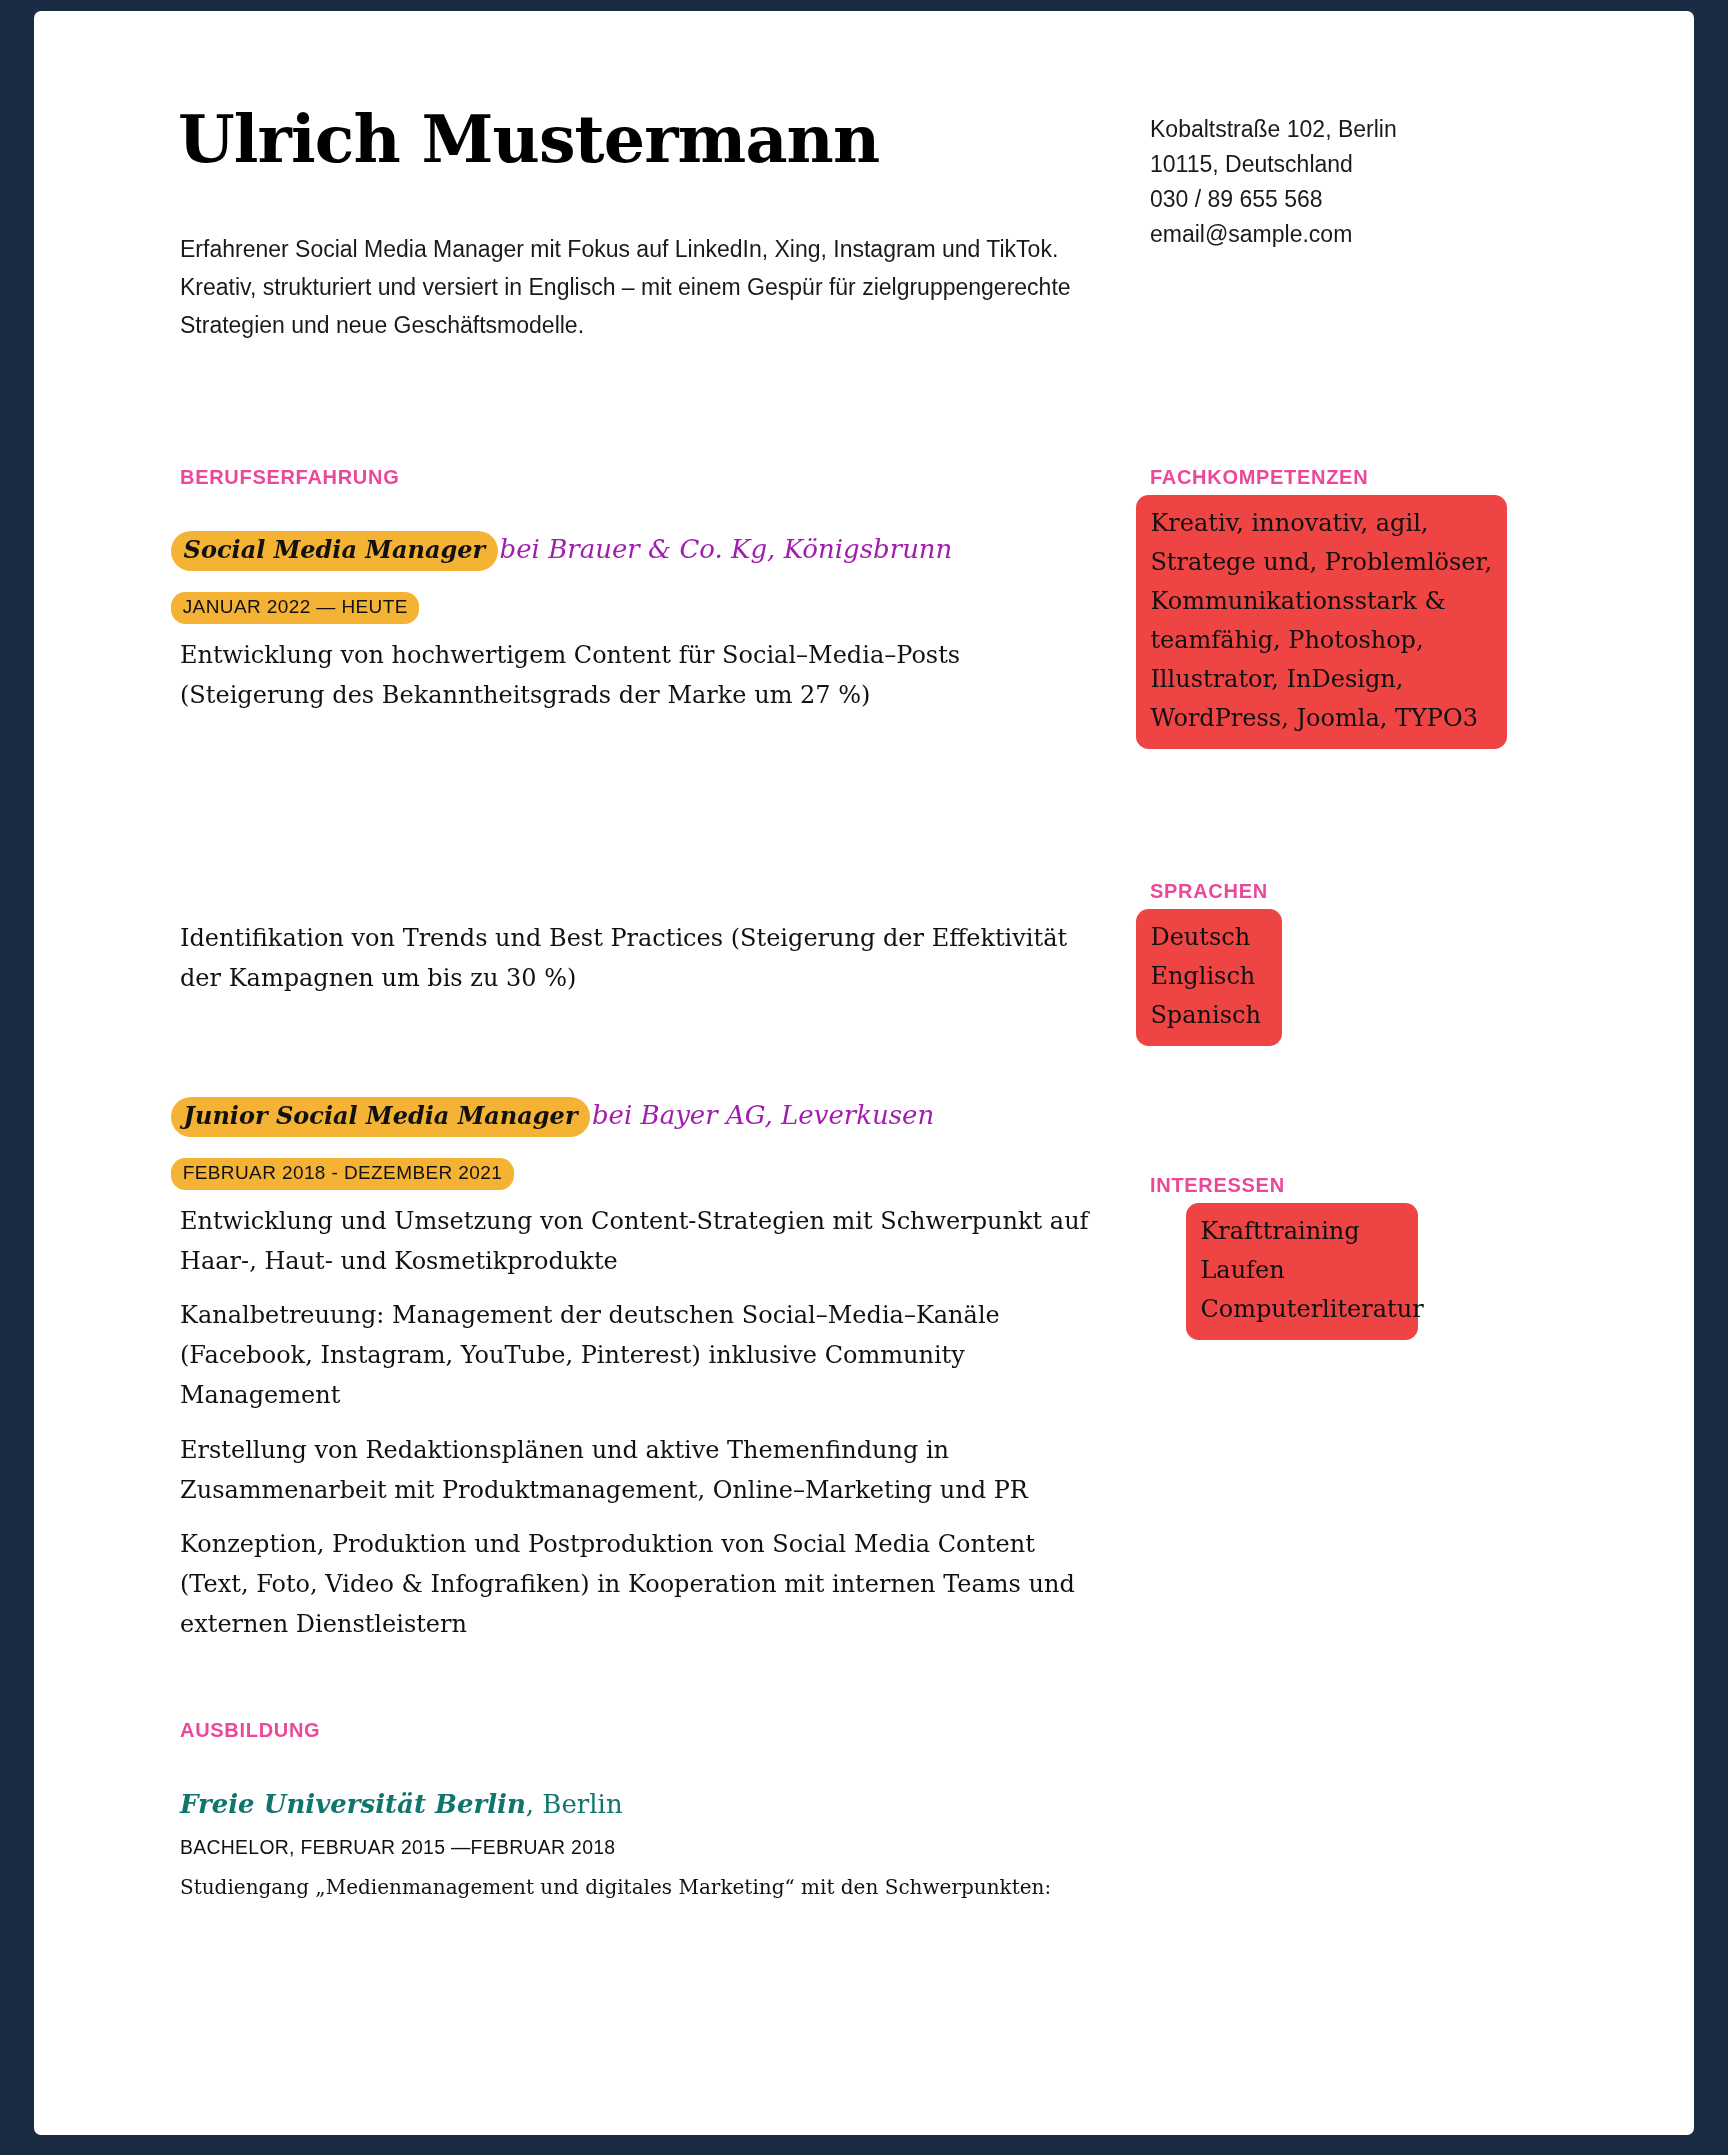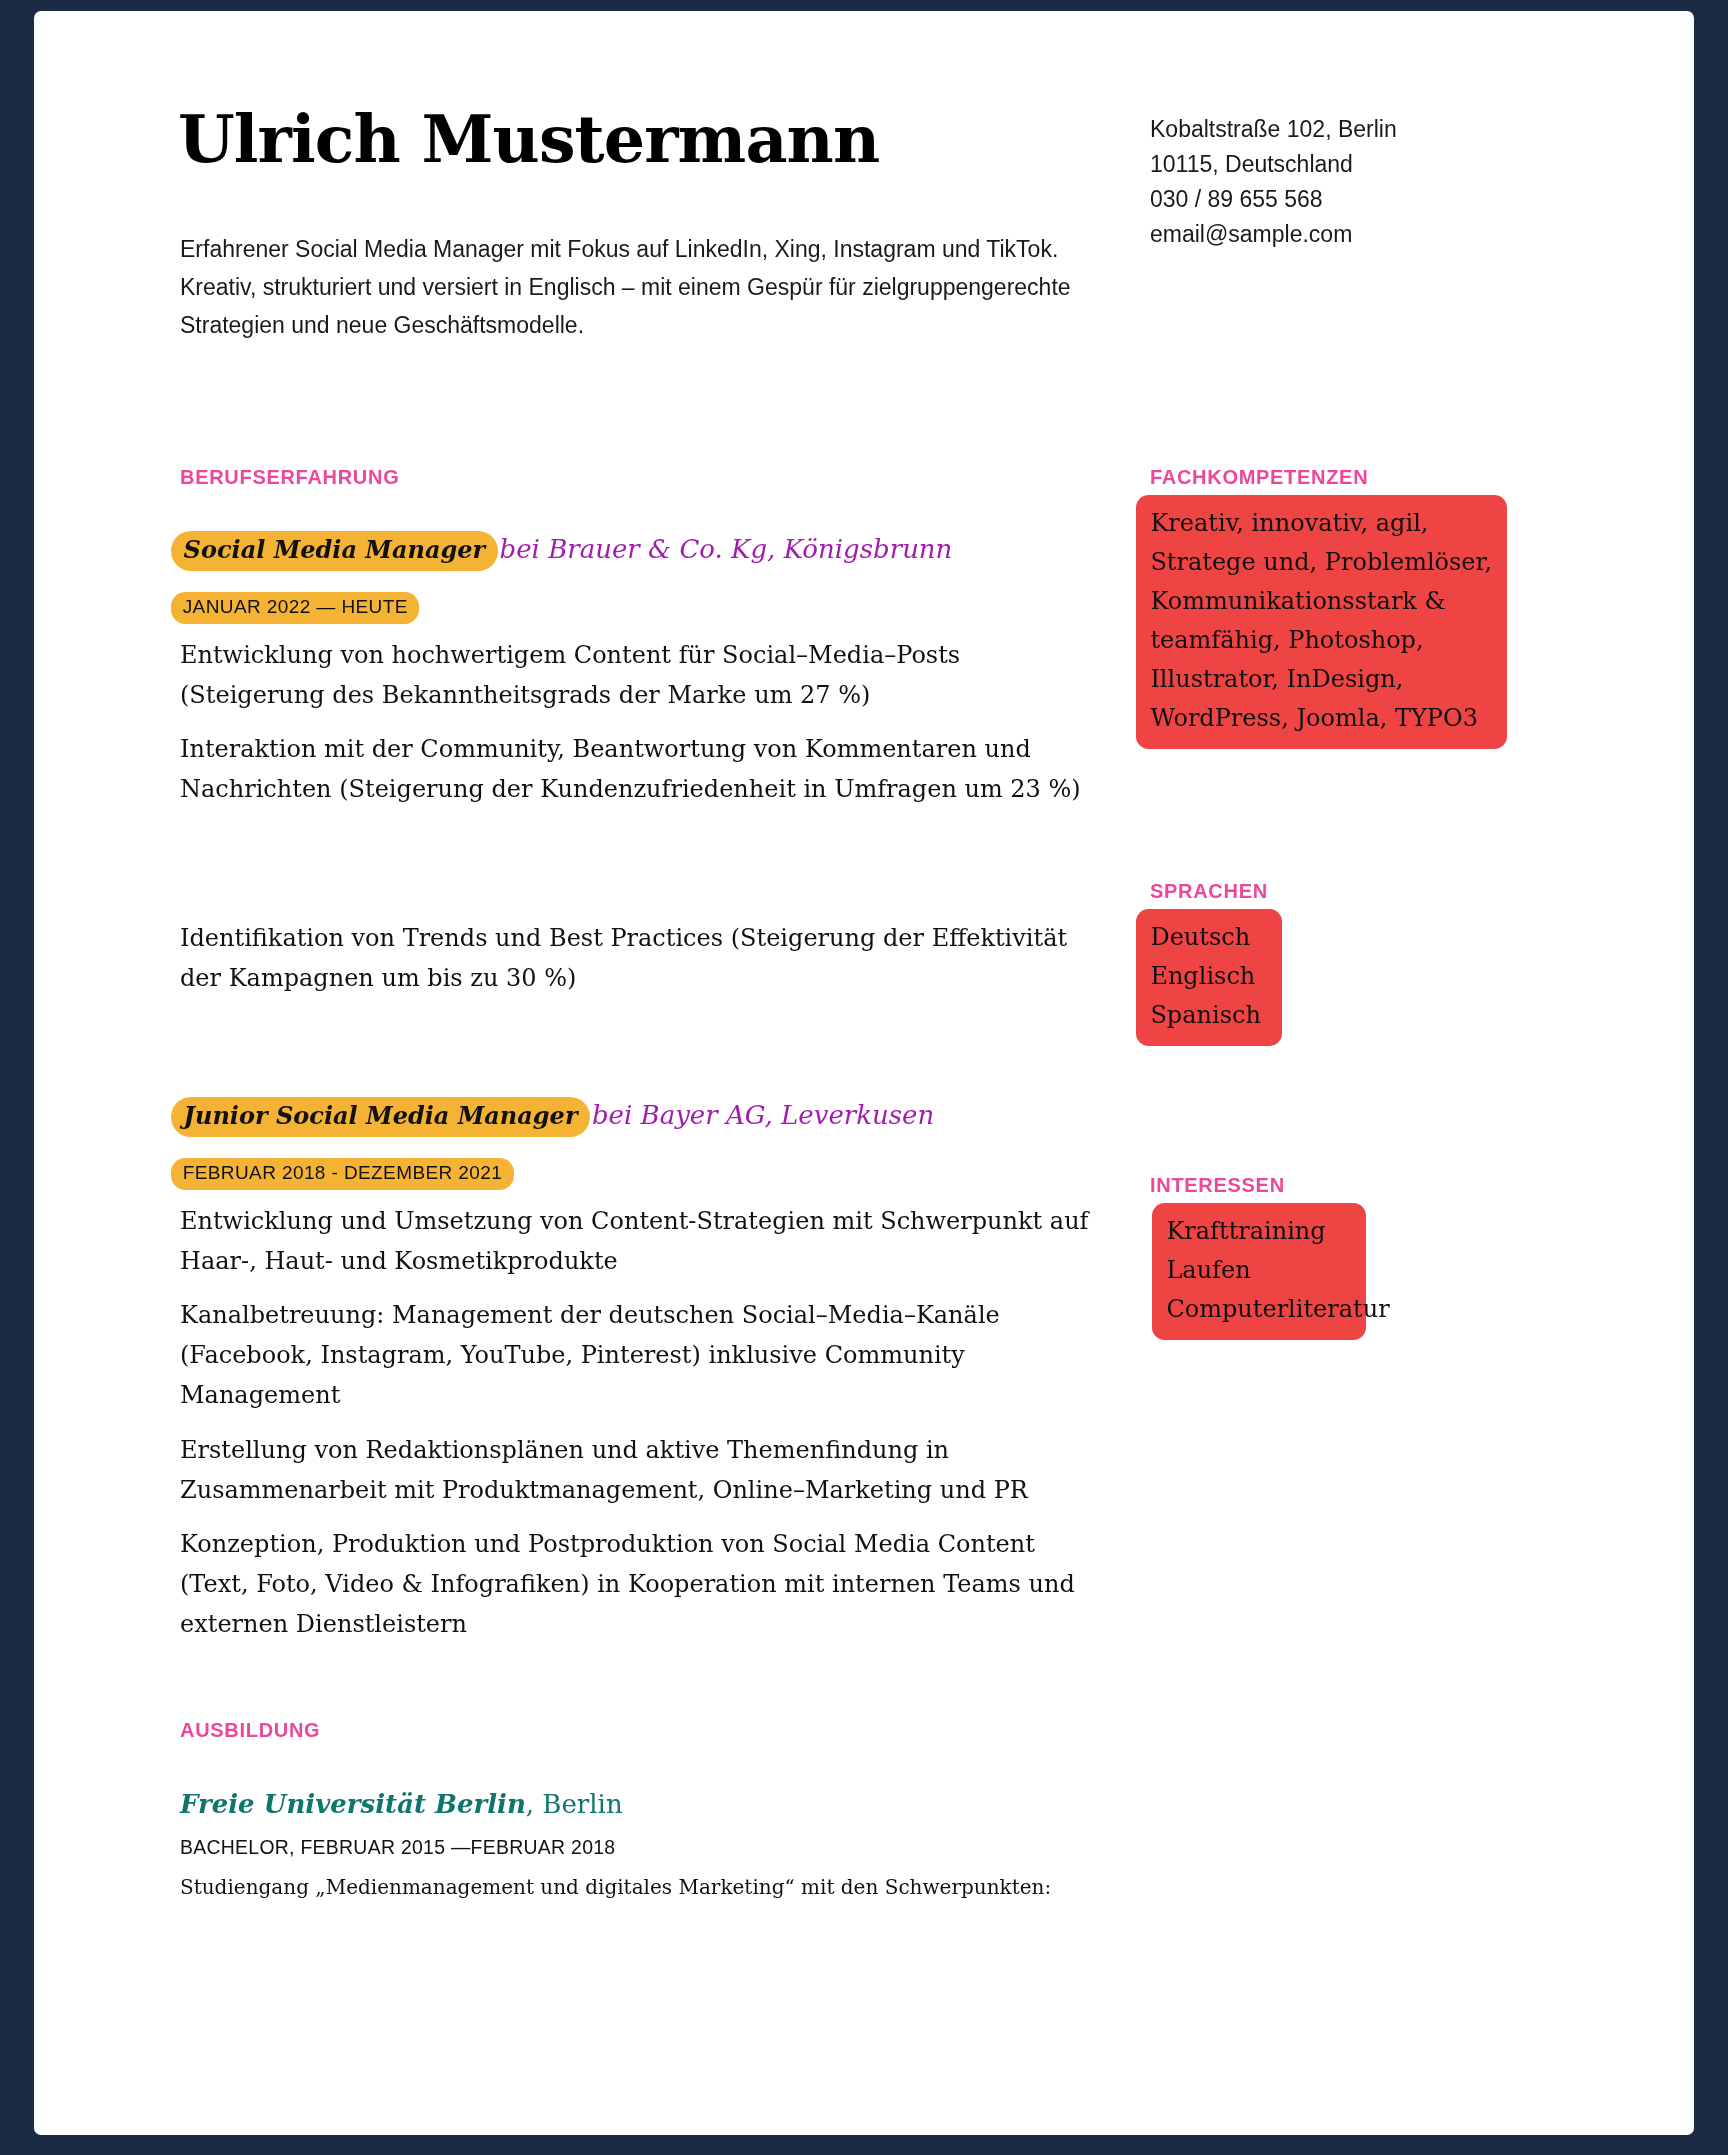--- a/index.html
+++ b/index.html
@@ -184,21 +184,20 @@
     </div>
 
     <div class="sec-head" style="left:146px; top:455px;">BERUFSERFAHRUNG</div>
 
     <div class="job-title-row" style="left:137px; top:520px;">
       <span class="hl-title">Social Media Manager</span><span class="job-company">bei Brauer &amp; Co. Kg,  Königsbrunn</span>
     </div>
     <div class="hl-date" style="left:137px; top:581px;">JANUAR 2022 — HEUTE</div>
 
     <div class="bullet" style="left:146px; top:624px;">Entwicklung von hochwertigem Content für Social–Media–Posts (Steigerung des Bekanntheitsgrads der Marke um 27 %)</div>
-    <div class="bullet" style="left:146px; top:718px;"> Interaktion mit der Community, Beantwortung von Kommentaren und Nachrichten (Steigerung der Kundenzufriedenheit in Umfragen um 23 %)</div>
     <div class="bullet" style="left:146px; top:907px;"> Identifikation von Trends und Best Practices (Steigerung der Effektivität der Kampagnen um bis zu 30 %)</div>
 
     <div class="job-title-row" style="left:137px; top:1086px;">
       <span class="hl-title">Junior Social Media Manager</span><span class="job-company">bei Bayer AG, Leverkusen</span>
     </div>
     <div class="hl-date" style="left:137px; top:1147px;">FEBRUAR 2018 - DEZEMBER 2021</div>
 
     <div class="bullet" style="left:146px; top:1190px;">Entwicklung und Umsetzung von Content-Strategien mit Schwerpunkt auf Haar-, Haut- und Kosmetikprodukte</div>
     <div class="bullet" style="left:146px; top:1284px;">Kanalbetreuung: Management der deutschen Social–Media–Kanäle (Facebook, Instagram, YouTube, Pinterest) inklusive Community Management</div>
     <div class="bullet" style="left:146px; top:1419px;">Erstellung von Redaktionsplänen und aktive Themenfindung in Zusammenarbeit mit Produktmanagement, Online–Marketing  und PR</div>
@@ -214,19 +213,19 @@
 
     <div class="sec-head" style="left:1116px; top:455px;">FACHKOMPETENZEN</div>
     <div class="hl-block" style="left:1102px; top:484px; width:371px;">Kreativ, innovativ, agil, Stratege und, Problemlöser, Kommunikationsstark &amp; teamfähig, Photoshop, Illustrator, InDesign, WordPress, Joomla, TYPO3</div>
 
     <div class="sec-head" style="left:1116px; top:869px;">SPRACHEN</div>
     <div class="hl-block" style="left:1102px; top:898px; width:146px; white-space:pre-line;">Deutsch
 Englisch
 Spanisch</div>
 
     <div class="sec-head" style="left:1116px; top:1163px;">INTERESSEN</div>
-    <div class="hl-block" style="left:1118px; top:1192px; width:214px; white-space:pre-line;">Krafttraining
+    <div class="hl-block" style="left:1152px; top:1192px; width:232px; white-space:pre-line;">Krafttraining
 Laufen
 Computerliteratur</div>
 
   </div>
 </div>
 
 
 </body></html>

